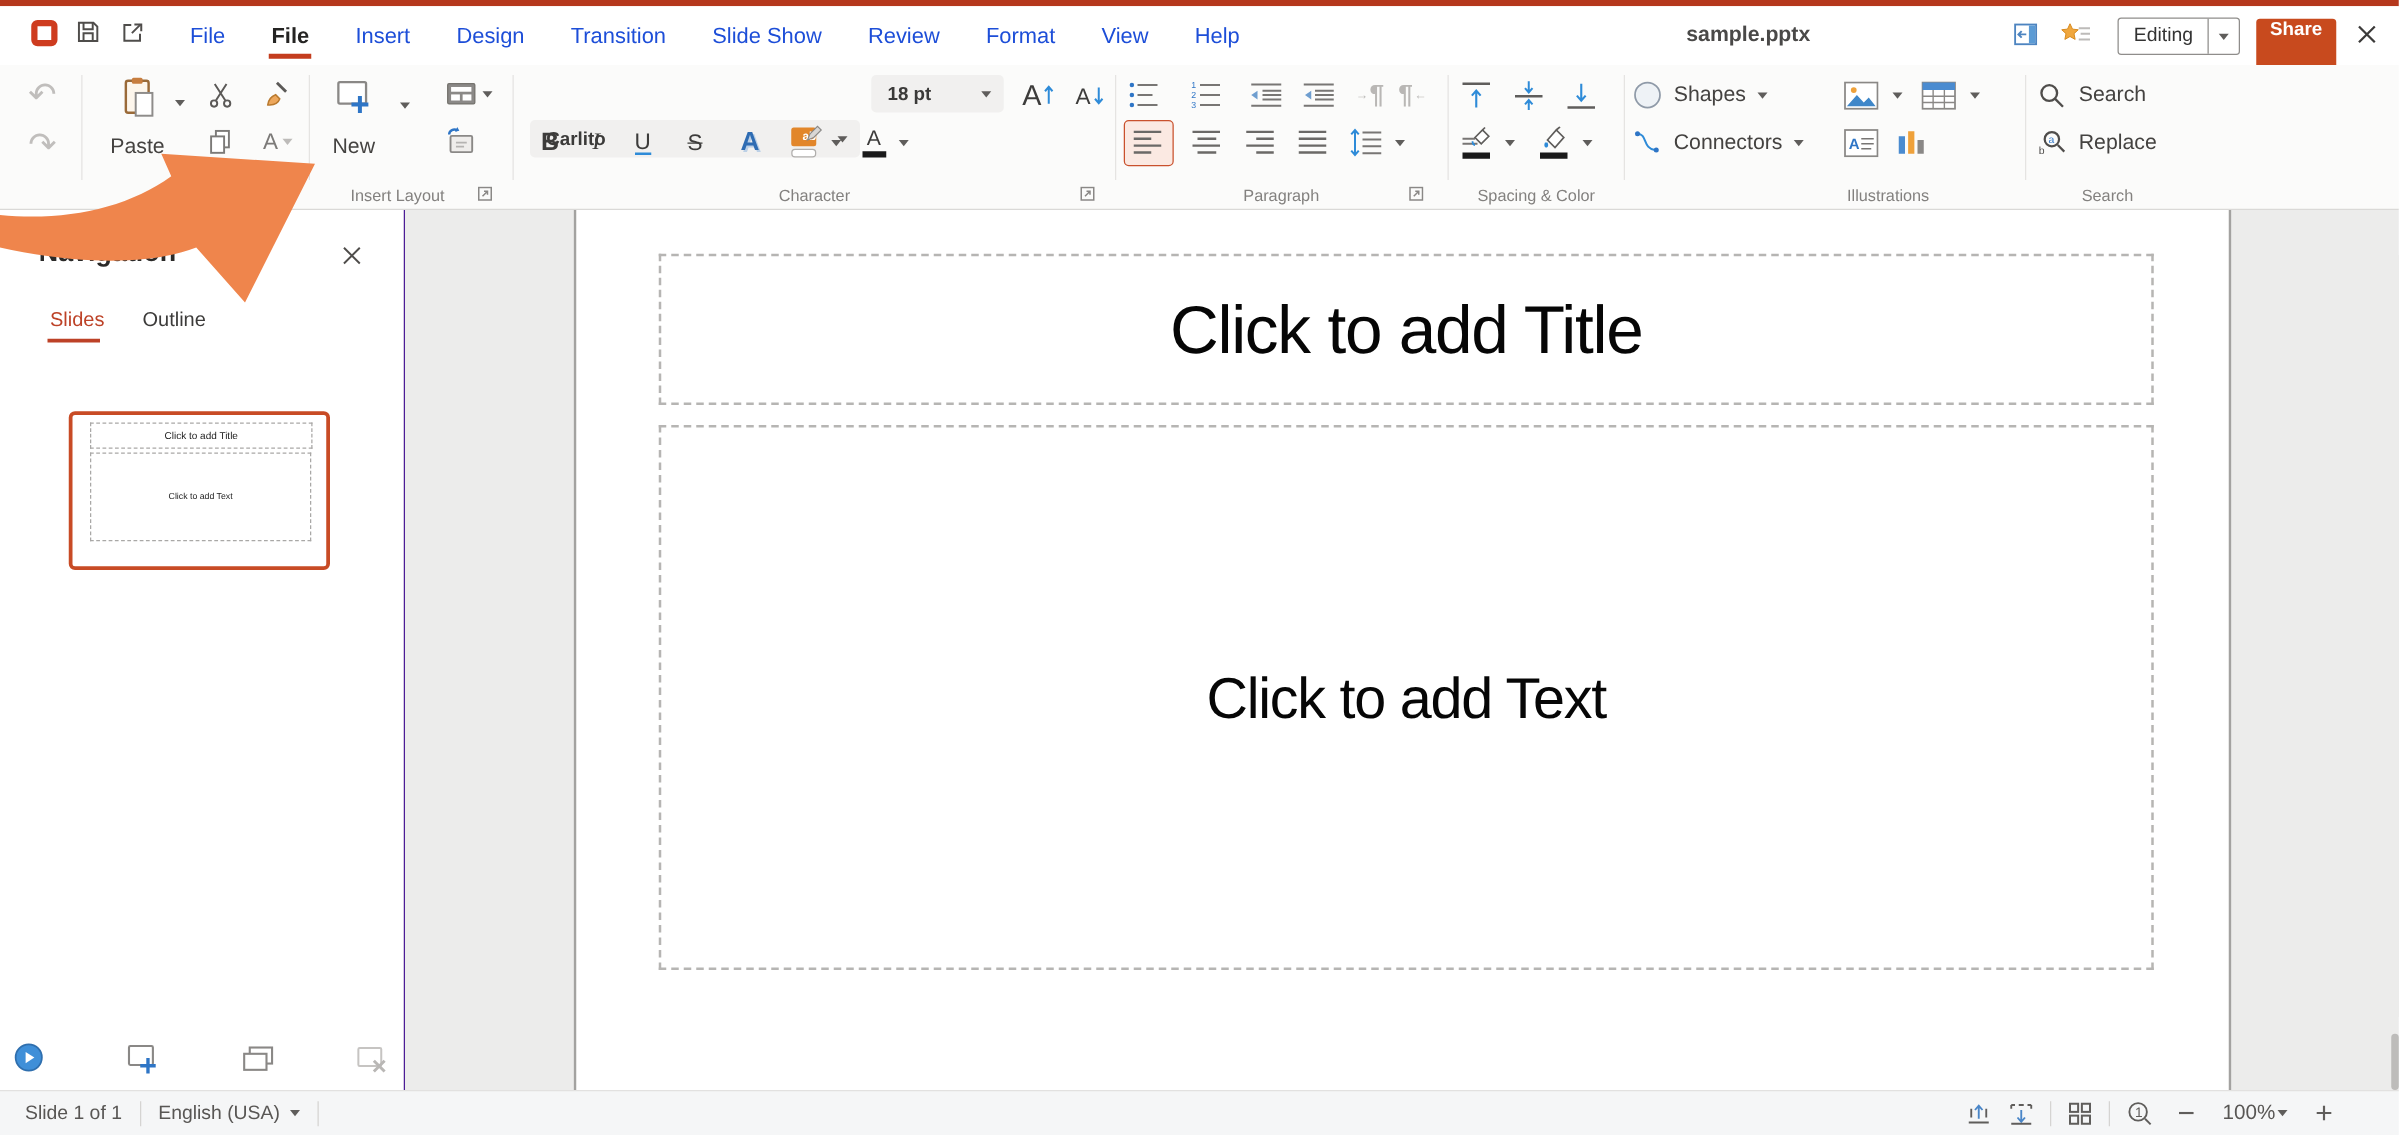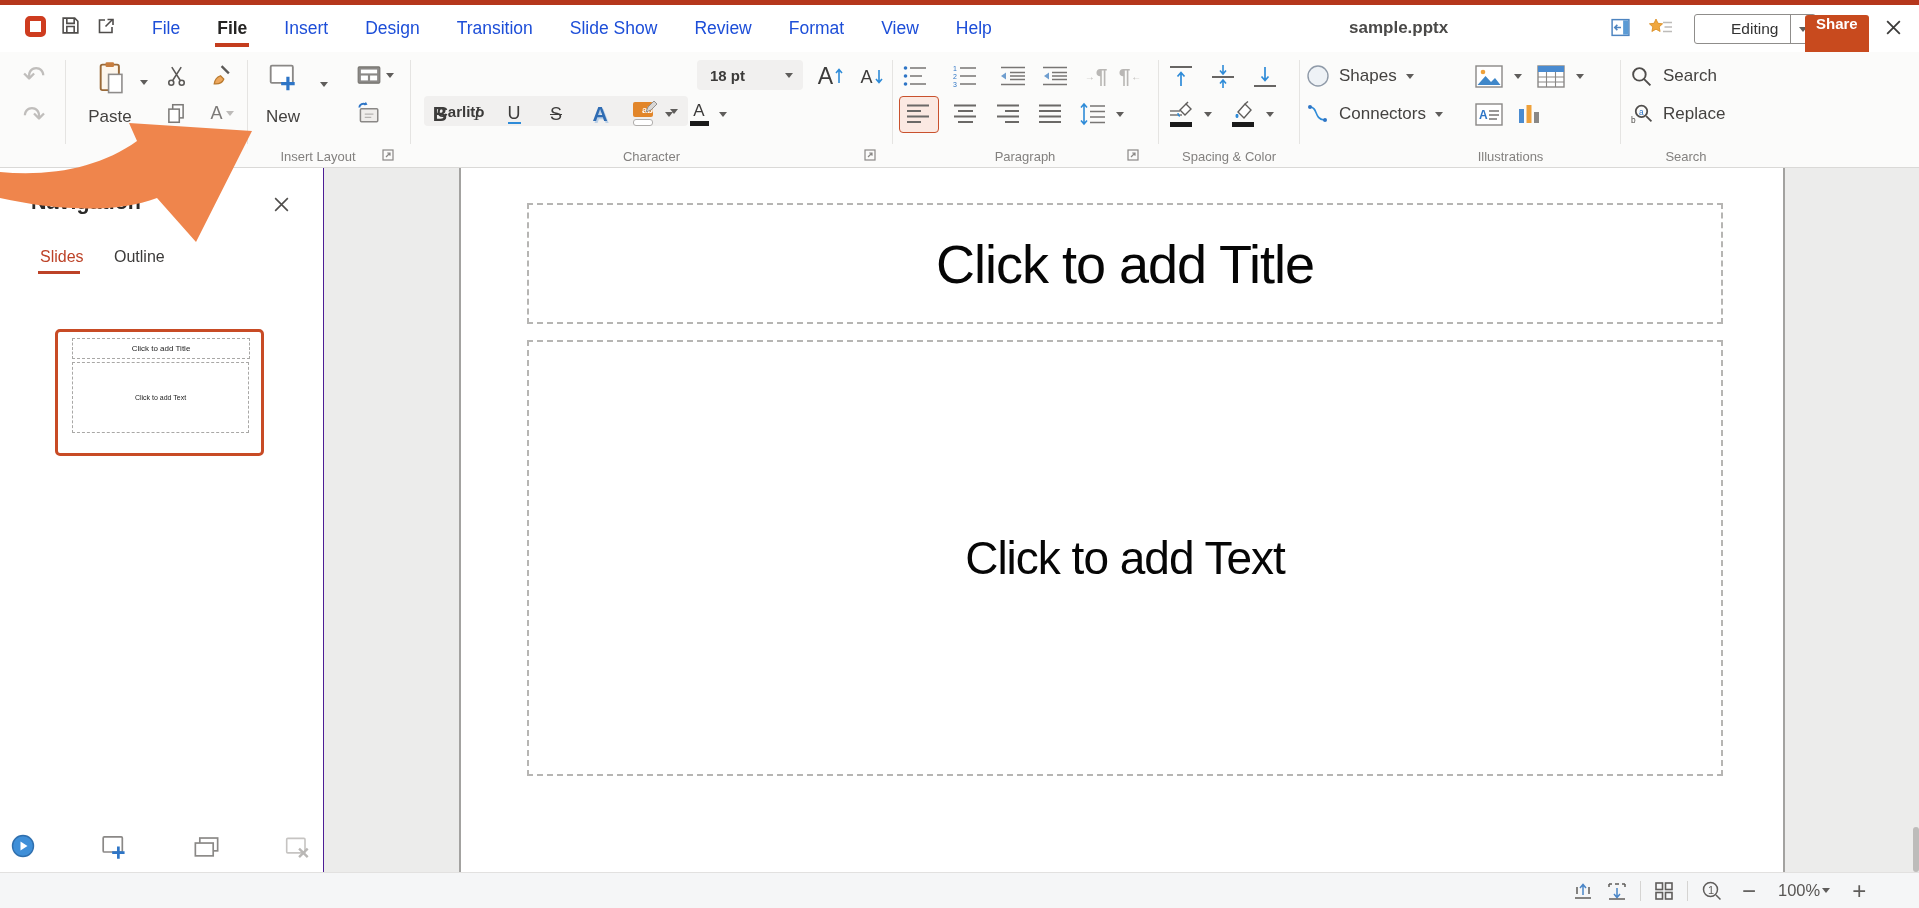--- a/index.html
+++ b/index.html
@@ -8,21 +8,21 @@
   .flex{display:flex;align-items:center;}
   svg{display:block;}
   
   #accent{top:0;left:0;width:1919px;height:5px;background:#b5371c;}
   #menubar{top:5px;left:0;width:1919px;height:47px;background:#fff;}
   .mitem{font-size:17.5px;color:#1d4ed8;cursor:default;white-space:nowrap;}
   .mitem.active{font-weight:700;color:#252423;position:relative;}
   .mitem.active::after{content:"";position:absolute;left:-2px;right:-2px;bottom:-8px;height:4px;background:#c43d1e;}
   #filename{font-size:17px;font-weight:700;color:#4a4948;}
   .tbtn{cursor:pointer;}
-  #editing-btn{border:1px solid #8f8d8b;border-radius:3px;height:28px;background:#fff;padding-left:24px;}
+  #editing-btn{border:1px solid #8f8d8b;border-radius:3px;height:28px;background:#fff;}
   #editing-btn .lbl{font-size:15.5px;color:#333;padding:0 12px;}
   #editing-btn .dd{width:24px;height:28px;border-left:1px solid #8f8d8b;display:flex;align-items:center;justify-content:center;}
   #share-btn{background:#c84a1e;color:#fff;font-size:15px;font-weight:700;border-radius:3px;height:43px;padding:0 11px;display:flex;align-items:flex-start;}
   
   #ribbon{top:52px;left:0;width:1919px;height:116px;background:#fbfbfa;border-bottom:1px solid #dad9d7;box-sizing:border-box;}
   .rsep{position:absolute;top:8px;height:84px;width:1px;background:#e5e4e2;}
   .rlabel{position:absolute;top:94px;height:20px;display:flex;align-items:center;justify-content:center;font-size:13px;color:#83817f;white-space:nowrap;}
   .caret{width:0;height:0;border-left:4px solid transparent;border-right:4px solid transparent;border-top:5px solid #5f5d5b;}
   .caret.dis{border-top-color:#bdbbb9;}
   .glyph{color:#3d3c3b;}
@@ -528,20 +528,29 @@
       <span>Click to add Text</span>
     </div>
 </div>
 <div id="vscroll" class="abs"></div>
 
 <svg class="abs" style="left:0;top:110px;z-index:50;pointer-events:none;" width="270" height="150" viewBox="0 0 270 150">
   <path d="M 0 62 C 52 67, 101 57, 137 31 L 129 13 L 252 21 L 196 132 L 157 88 C 116 104, 54 100, 0 88 Z" fill="#ef854c"></path>
 </svg>
 
 <div id="statusbar" class="abs">
+  <div class="flex" style="position:absolute;left:20px;top:0;height:35px;gap:14px;">
+    <span class="stext">Slide 1 of 1</span>
+    <span class="ssep"></span>
+    <span class="sbtn" style="gap:8px;">
+      <span class="stext">English (USA)</span>
+      <span class="caret"></span>
+    </span>
+    <span class="ssep"></span>
+  </div>
   <div class="flex" style="position:absolute;left:1572px;top:0;height:35px;gap:12px;">
     <span class="sbtn">
       <svg width="22" height="22" viewBox="0 0 22 22" fill="none" stroke="#5f5d5b" stroke-width="1.5">
           <path d="M3 18h16M5 14V7M17 14V7"></path>
           <path d="M11 15V5M8 8l3-3.5L14 8" stroke="#4a86c8"></path>
         </svg>
     </span>
     <span class="sbtn">
       <svg width="22" height="22" viewBox="0 0 22 22" fill="none" stroke="#5f5d5b" stroke-width="1.5">
           <path d="M3 4h3M9 4h4M16 4h3M3 4v3M19 4v3"></path>

